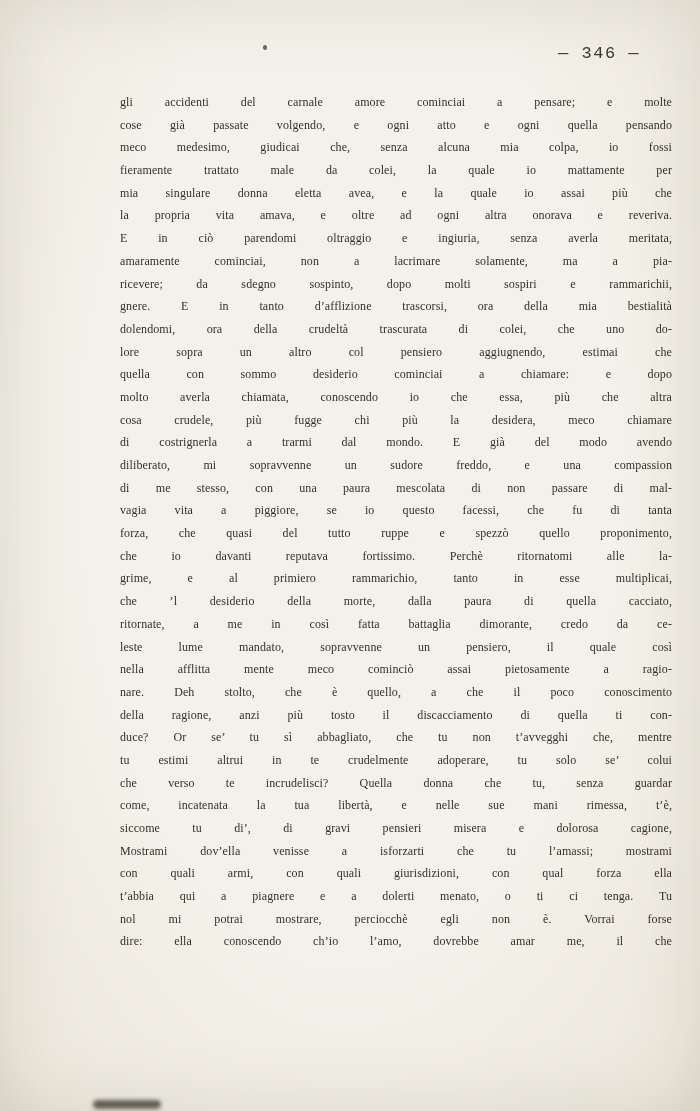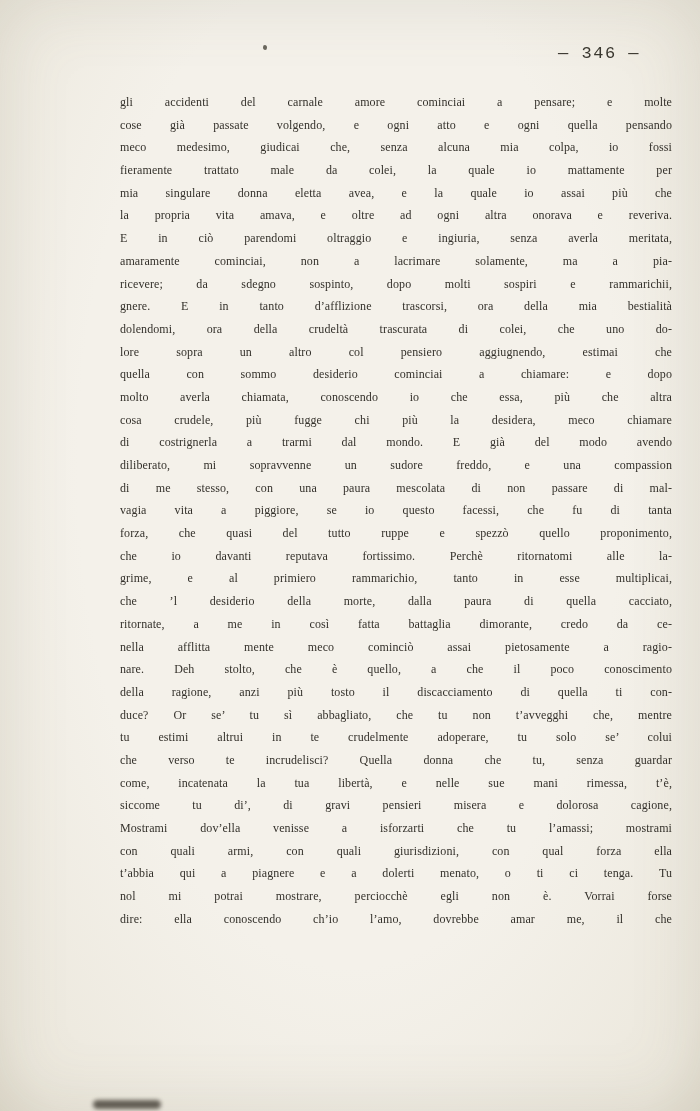--- a/index.html
+++ b/index.html
@@ -91,20 +91,21 @@
       <div class="line">cosa crudele, più fugge chi più la desidera, meco chiamare</div>
       <div class="line">di costrignerla a trarmi dal mondo. E già del modo avendo</div>
       <div class="line">diliberato, mi sopravvenne un sudore freddo, e una compassion</div>
       <div class="line">di me stesso, con una paura mescolata di non passare di mal-</div>
       <div class="line">vagia vita a piggiore, se io questo facessi, che fu di tanta</div>
       <div class="line">forza, che quasi del tutto ruppe e spezzò quello proponimento,</div>
       <div class="line">che io davanti reputava fortissimo. Perchè ritornatomi alle la-</div>
       <div class="line">grime, e al primiero rammarichio, tanto in esse multiplicai,</div>
       <div class="line">che ’l desiderio della morte, dalla paura di quella cacciato,</div>
       <div class="line">ritornate, a me in così fatta battaglia dimorante, credo da ce-</div>
+      <div class="line">leste lume mandato, sopravvenne un pensiero, il quale così</div>
       <div class="line">nella afflitta mente meco cominciò assai pietosamente a ragio-</div>
       <div class="line">nare. Deh stolto, che è quello, a che il poco conoscimento</div>
       <div class="line">della ragione, anzi più tosto il discacciamento di quella ti con-</div>
       <div class="line">duce? Or se’ tu sì abbagliato, che tu non t’avvegghi che, mentre</div>
       <div class="line">tu estimi altrui in te crudelmente adoperare, tu solo se’ colui</div>
       <div class="line">che verso te incrudelisci? Quella donna che tu, senza guardar</div>
       <div class="line">come, incatenata la tua libertà, e nelle sue mani rimessa, t’è,</div>
       <div class="line">siccome tu di’, di gravi pensieri misera e dolorosa cagione,</div>
       <div class="line">Mostrami dov’ella venisse a isforzarti che tu l’amassi; mostrami</div>
       <div class="line">con quali armi, con quali giurisdizioni, con qual forza ella</div>

